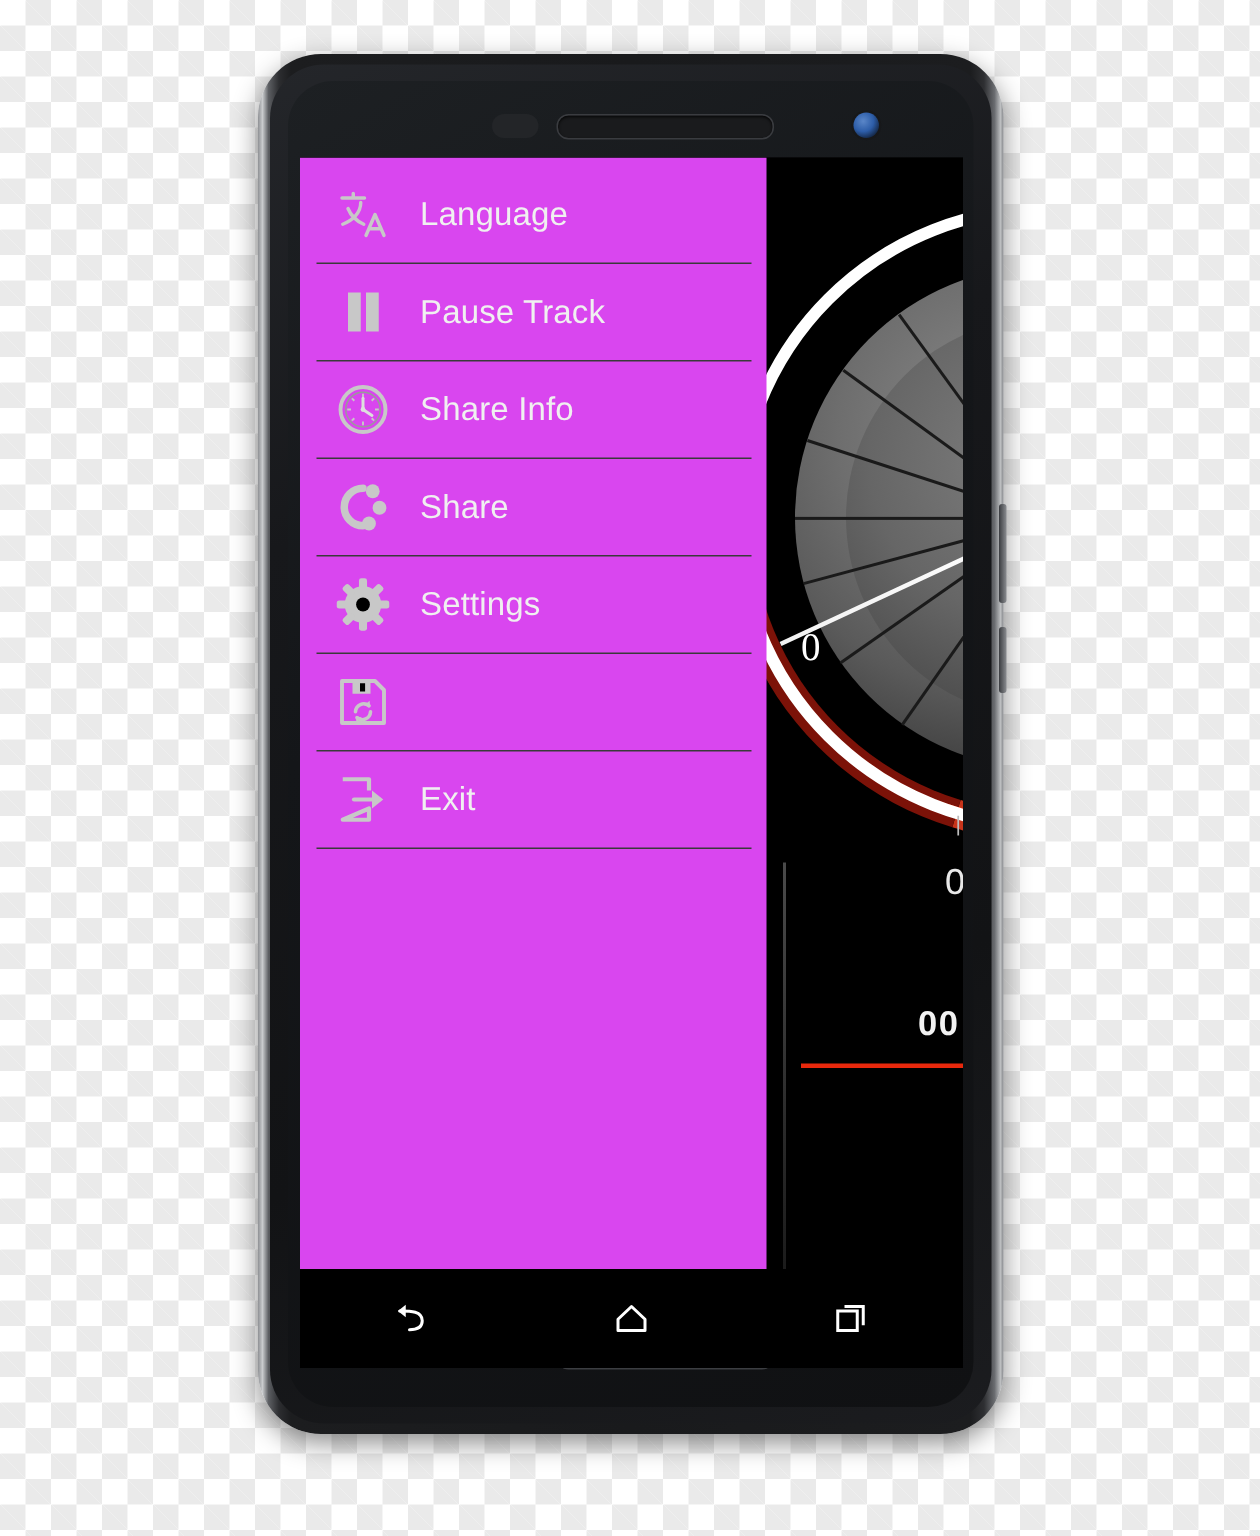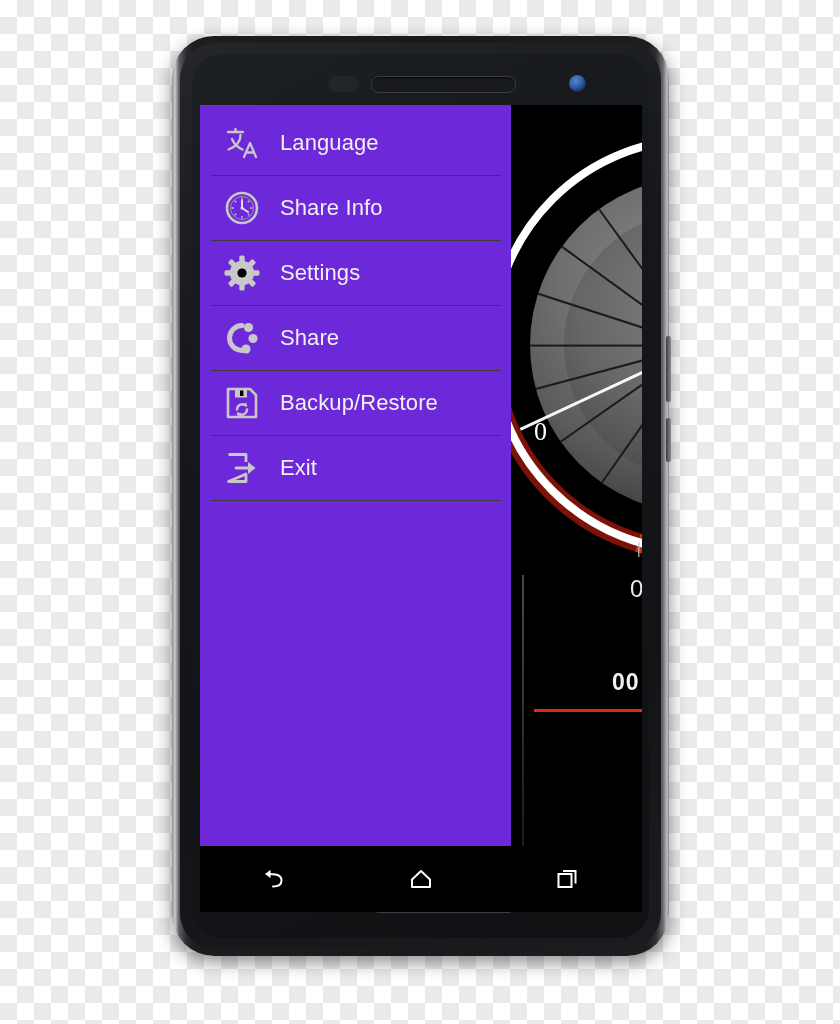--- a/index.html
+++ b/index.html
@@ -279,21 +279,21 @@
     background: #e8280c;
   }
 
   
   .menu-panel {
     position: absolute;
     left: 0;
     top: 0;
     width: 311px;
     height: 100%;
-    background: #6d28d9;
+    background: #d946ef;
   }
 
   .menu-list {
     position: absolute;
     left: 11px;
     top: 6px;
     width: 290px;
   }
 
   .menu-item {
@@ -413,20 +413,29 @@
           <span class="menu-icon">
             <svg width="36" height="36" viewBox="0 0 36 36" fill="none">
               <path d="M4 7 H19 M11.5 4 V7 M16.5 10 C16.5 17 11 22 4.5 24.5" stroke="#c8c8c8" stroke-width="2.3" stroke-linecap="round"></path>
               <path d="M8 14 C10 19 14 22.5 18.5 24.5" stroke="#c8c8c8" stroke-width="2.3" stroke-linecap="round"></path>
               <path d="M20 32 L26 18 L32 32 M22.2 27.5 H29.8" stroke="#c8c8c8" stroke-width="2.3" stroke-linecap="round" stroke-linejoin="round"></path>
             </svg>
           </span>
           <span class="menu-label">Language</span>
         </div>
 
+        <div class="menu-item">
+          <span class="menu-icon">
+            <svg width="36" height="36" viewBox="0 0 36 36">
+              <rect x="8" y="5" width="8.5" height="26" fill="#c8c8c8"></rect>
+              <rect x="20" y="5" width="8.5" height="26" fill="#c8c8c8"></rect>
+            </svg>
+          </span>
+          <span class="menu-label">Pause Track</span>
+        </div>
 
         <div class="menu-item">
           <span class="menu-icon">
             <svg width="36" height="36" viewBox="0 0 36 36">
               <circle cx="18" cy="18" r="15" fill="none" stroke="#c8c8c8" stroke-width="2.6"></circle>
               <circle cx="18" cy="18" r="11.5" fill="none" stroke="#9a9a9a" stroke-width="1"></circle>
               <g stroke="#c8c8c8" stroke-width="1.3">
                 <line x1="18" y1="7.5" x2="18" y2="10"></line>
                 <line x1="18" y1="26" x2="18" y2="28.5"></line>
                 <line x1="7.5" y1="18" x2="10" y2="18"></line>
@@ -441,20 +450,32 @@
               <circle cx="18" cy="18" r="1.6" fill="#dedede"></circle>
             </svg>
           </span>
           <span class="menu-label">Share Info</span>
         </div>
 
 
         <div class="menu-item">
           <span class="menu-icon">
             <svg width="36" height="36" viewBox="0 0 36 36">
+              <path d="M18 5.5 A12.5 12.5 0 1 0 18 30.5" fill="none" stroke="#c8c8c8" stroke-width="5" stroke-linecap="round"></path>
+              <circle cx="24.5" cy="7.5" r="4.6" fill="#c8c8c8"></circle>
+              <circle cx="29" cy="18.5" r="4.6" fill="#c8c8c8"></circle>
+              <circle cx="22" cy="29" r="4.6" fill="#c8c8c8"></circle>
+            </svg>
+          </span>
+          <span class="menu-label">Share</span>
+        </div>
+
+        <div class="menu-item">
+          <span class="menu-icon">
+            <svg width="36" height="36" viewBox="0 0 36 36">
               <g fill="#c8c8c8">
                 <circle cx="18" cy="18" r="12.2"></circle>
                 <g>
                   <rect x="15.3" y="0.5" width="5.4" height="8" rx="1.6"></rect>
                   <rect x="15.3" y="27.5" width="5.4" height="8" rx="1.6"></rect>
                   <rect x="0.5" y="15.3" width="8" height="5.4" rx="1.6"></rect>
                   <rect x="27.5" y="15.3" width="8" height="5.4" rx="1.6"></rect>
                   <rect x="15.3" y="0.5" width="5.4" height="8" rx="1.6" transform="rotate(45 18 18)"></rect>
                   <rect x="15.3" y="27.5" width="5.4" height="8" rx="1.6" transform="rotate(45 18 18)"></rect>
                   <rect x="0.5" y="15.3" width="8" height="5.4" rx="1.6" transform="rotate(45 18 18)"></rect>
@@ -463,42 +484,29 @@
               </g>
               <circle cx="18" cy="18" r="4.6" fill="#000000"></circle>
             </svg>
           </span>
           <span class="menu-label">Settings</span>
         </div>
 
         <div class="menu-item">
           <span class="menu-icon">
             <svg width="36" height="36" viewBox="0 0 36 36">
-              <path d="M18 5.5 A12.5 12.5 0 1 0 18 30.5" fill="none" stroke="#c8c8c8" stroke-width="5" stroke-linecap="round"></path>
-              <circle cx="24.5" cy="7.5" r="4.6" fill="#c8c8c8"></circle>
-              <circle cx="29" cy="18.5" r="4.6" fill="#c8c8c8"></circle>
-              <circle cx="22" cy="29" r="4.6" fill="#c8c8c8"></circle>
-            </svg>
-          </span>
-          <span class="menu-label">Share</span>
-        </div>
-
-        <div class="menu-item">
-          <span class="menu-icon">
-            <svg width="36" height="36" viewBox="0 0 36 36">
               <path d="M4 4 H26 L32 10 V32 H4 Z" fill="none" stroke="#c8c8c8" stroke-width="2.6" stroke-linejoin="round"></path>
               <rect x="11" y="4" width="12" height="8.5" fill="#c8c8c8"></rect>
               <rect x="16" y="5.5" width="3.4" height="5.5" fill="#000000"></rect>
               <path d="M13 24.5 A5.5 5.5 0 0 1 22 20.5" fill="none" stroke="#c8c8c8" stroke-width="2.4" stroke-linecap="round"></path>
               <path d="M23 24.5 A5.5 5.5 0 0 1 14 28.5" fill="none" stroke="#c8c8c8" stroke-width="2.4" stroke-linecap="round"></path>
               <path d="M22.4 17.2 L22.8 21.4 L18.8 20.4 Z" fill="#c8c8c8"></path>
               <path d="M13.6 31.6 L13.2 27.4 L17.2 28.4 Z" fill="#c8c8c8"></path>
             </svg>
           </span>
-          <span class="menu-label">Backup/Restore</span>
         </div>
 
         <div class="menu-item">
           <span class="menu-icon">
             <svg width="36" height="36" viewBox="0 0 36 36">
               <path d="M4.5 4.5 H22 V12 M22 24 V31.5 H4.5 Z" fill="none" stroke="#c8c8c8" stroke-width="2.8" stroke-linejoin="round"></path>
               <path d="M12 18 H29" stroke="#c8c8c8" stroke-width="2.8" stroke-linecap="round"></path>
               <path d="M24 12 L31.5 18 L24 24 Z" fill="#c8c8c8"></path>
             </svg>
           </span>

